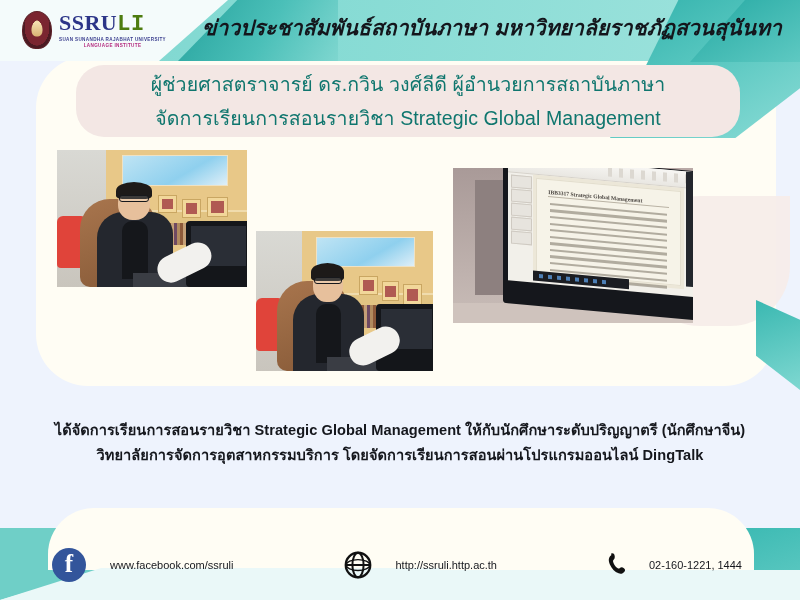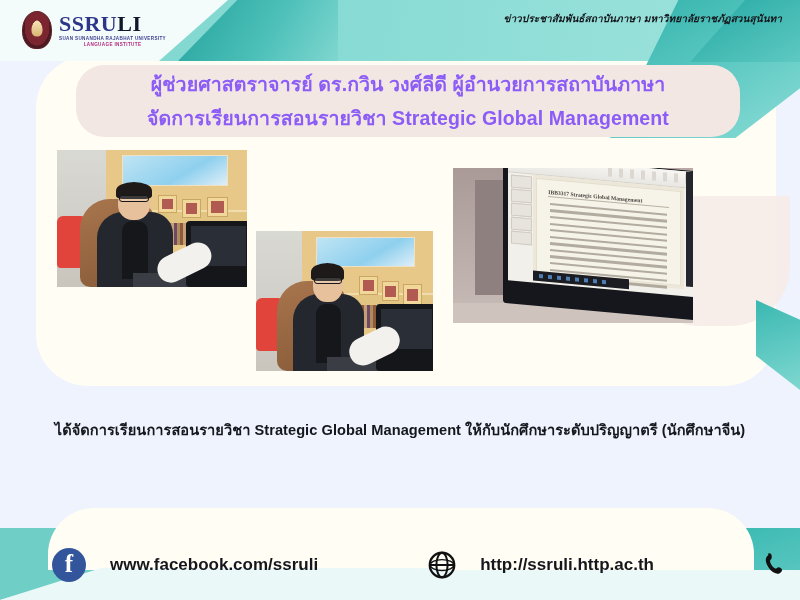--- a/index.html
+++ b/index.html
@@ -103,47 +103,47 @@
     transform:translate(-50%,-50%);
     width:11px; height:15px; border-radius:50% 50% 40% 40%;
     background:linear-gradient(#f6e2b4,#d9b273);
   }
   .logo-txt { line-height:1; }
   .logo-main {
     font-size:22px; font-weight:bold; letter-spacing:.5px;
     font-family:"Liberation Serif", serif;
   }
   .logo-main .c1{color:#2c3588;text-align:center;}
-  .logo-main .c2{color:#0f172a;}
+  .logo-main .c2{color:#4d7c0f;font-family:Liberation Mono, monospace;}
   .logo-sub1 {
     font-size:4.6px; letter-spacing:.35px; color:#3b3f8f;
     margin-top:2px; font-weight:bold;
   }
   .logo-sub2 {
     font-size:4.6px; letter-spacing:.35px; color:#b3287d;
     margin-top:1px; font-weight:bold; text-align:center;
   }
 
   
   .hdr-thai {
     position:absolute; right:18px; top:11px; z-index:14;
-    font-size:10px; font-weight:bold; font-style:italic;
+    font-size:21px; font-weight:bold; font-style:italic;
     color:#14161c; letter-spacing:.1px;
     font-family:"Liberation Sans", sans-serif;
   }
 
   
   .title-pane {
     position:absolute; left:76px; top:65px; width:664px; height:72px;
     background:#f3e7e4; border-radius:28px; z-index:9;
     display:flex; flex-direction:column; align-items:center;
     justify-content:center; gap:3px;
   }
   .title-l {
-    font-size:19.5px; font-weight:bold; color:#8b5cf6;
+    font-size:19.5px; font-weight:normal; color:#0f766e;
     white-space:nowrap; letter-spacing:.1px;
   }
 
   
   .ph { position:absolute; overflow:hidden; background:#cdbfae; z-index:10; }
   .ph1 { left:57px; top:150px; width:190px; height:137px; }
   .ph2 { left:256px; top:231px; width:177px; height:140px; }
   .ph3 { left:453px; top:168px; width:240px; height:155px; }
 
   
@@ -255,21 +255,21 @@
   }
   .fb-ico:after {
     content:"f"; position:absolute; left:50%; top:47%;
     transform:translate(-50%,-50%);
     font-family:"Liberation Serif", serif; font-weight:bold;
     font-size:25px; color:#fff;
   }
   .globe-ico { width:28px; height:28px; flex:0 0 auto; }
   .tel-ico { width:20px; height:26px; flex:0 0 auto; }
   .fi-label {
-    font-size:17px; font-weight:bold; color:#15171d;
+    font-size:11px; font-weight:normal; color:#15171d;
     margin-left:24px; white-space:nowrap;
   }
   .fi-tel .fi-label { }
 </style>
 </head>
 <body>
 
 <div class="canvas">
 
   <div class="ghost-rect"></div>
@@ -390,20 +390,21 @@
           </div>
           <div class="scr-task"></div>
           <div class="scr-rpane"></div>
         </div>
       </div>
     </div>
   </div>
 
   <div class="body-txt">
     <p>ได้จัดการเรียนการสอนรายวิชา Strategic Global Management ให้กับนักศึกษาระดับปริญญาตรี (นักศึกษาจีน)</p>
+    <p>วิทยาลัยการจัดการอุตสาหกรรมบริการ โดยจัดการเรียนการสอนผ่านโปรแกรมออนไลน์ DingTalk</p>
   </div>
 
   <div class="ftr-band"></div>
   <div class="ftr-band-r"></div>
   <div class="ftr-cream-diag"></div>
   <div class="ftr-lower"></div>
   <div class="ftr-lower2"></div>
 
   <div class="ftr-items">
 

